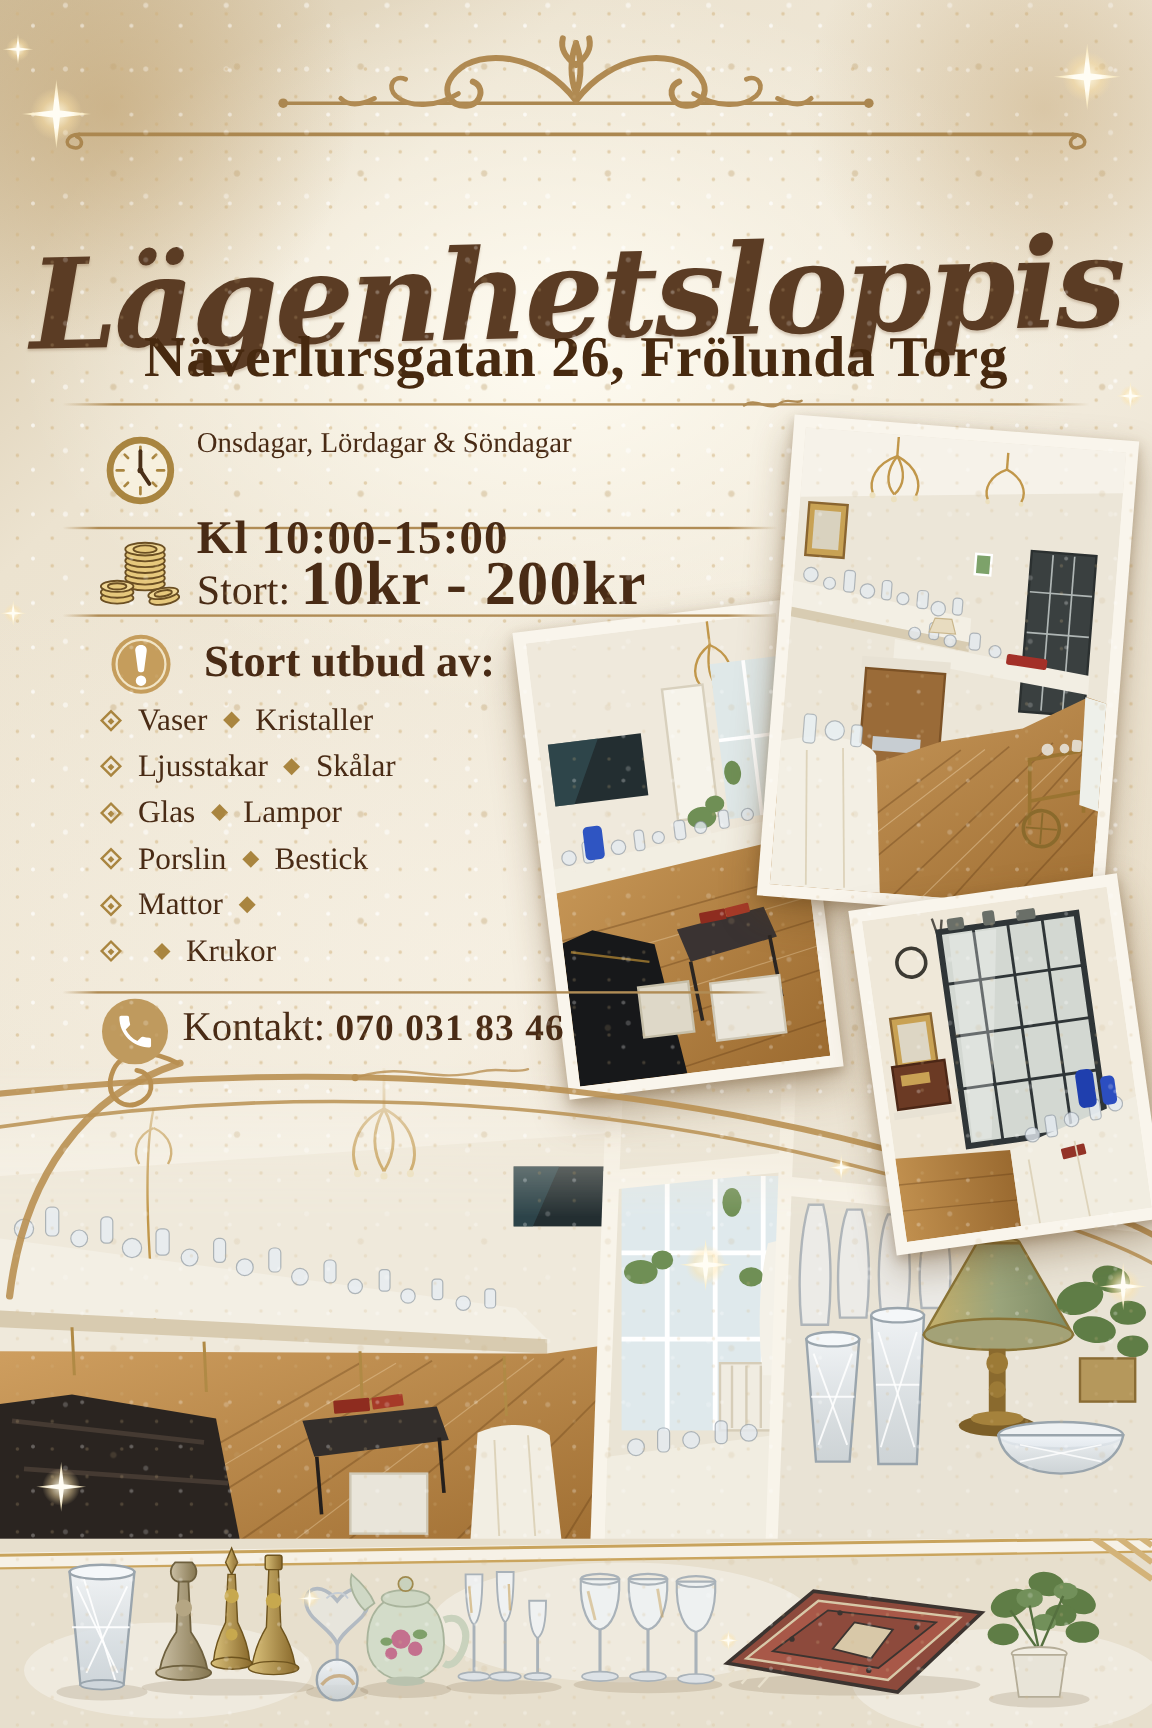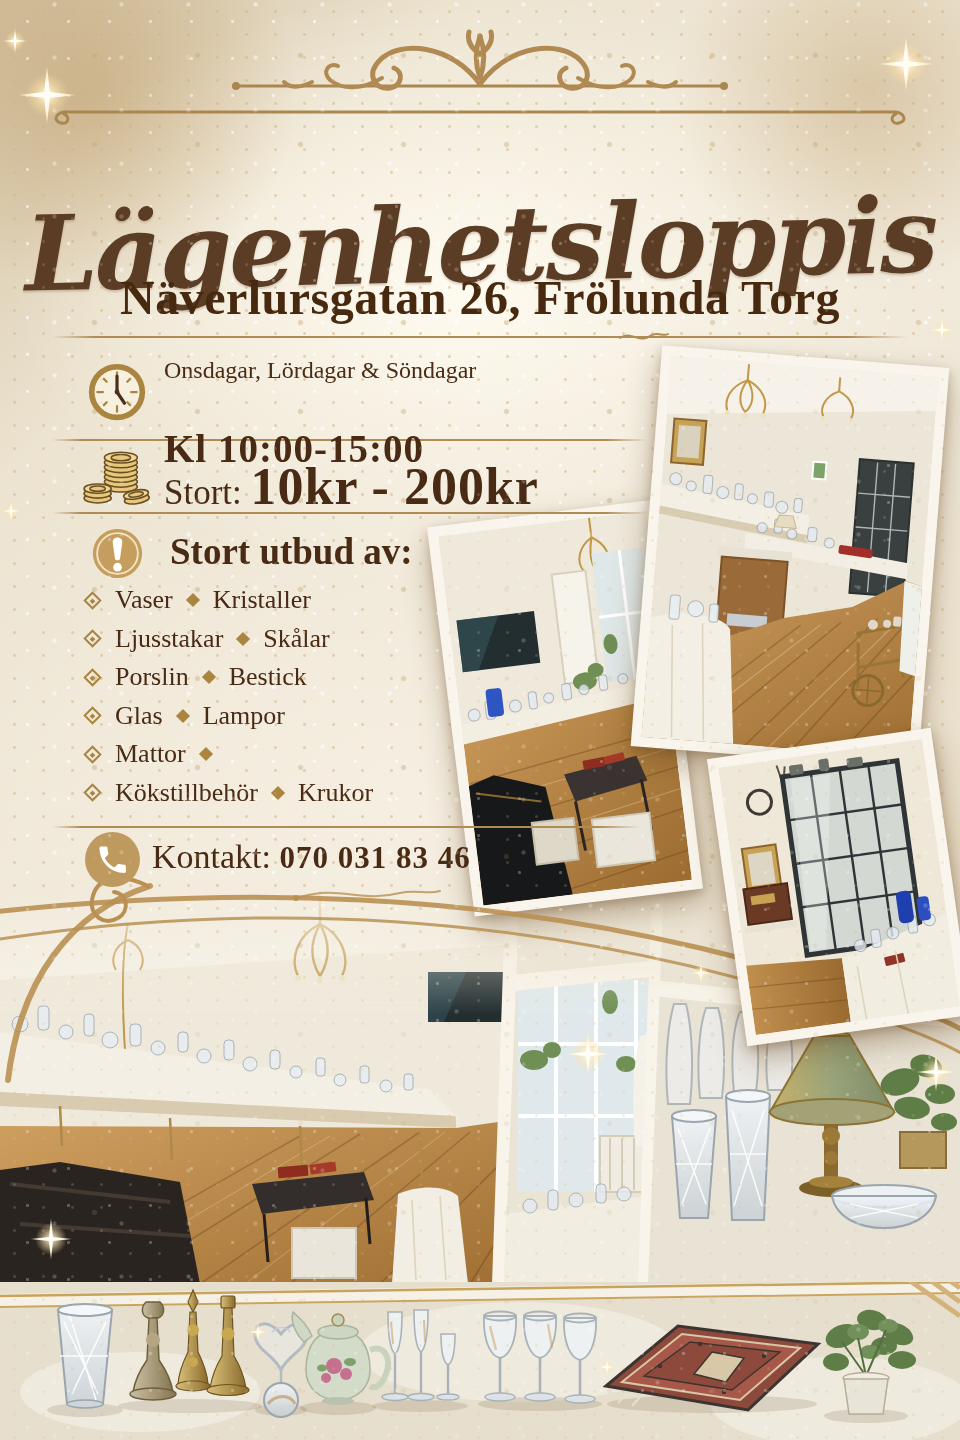--- a/index.html
+++ b/index.html
@@ -183,39 +183,38 @@
         <span class="word">Kristaller</span>
       </li>
     <li>
         <span class="bullet"></span>
         <span class="word">Ljusstakar</span>
         <span class="sep"></span>
         <span class="word">Skålar</span>
       </li>
     <li>
         <span class="bullet"></span>
+        <span class="word">Glas</span>
+        <span class="sep"></span>
+        <span class="word">Lampor</span>
+      </li>
+    <li>
+        <span class="bullet"></span>
         <span class="word">Porslin</span>
         <span class="sep"></span>
         <span class="word">Bestick</span>
-      </li>
-    <li>
-        <span class="bullet"></span>
-        <span class="word">Glas</span>
-        <span class="sep"></span>
-        <span class="word">Lampor</span>
       </li>
     <li>
         <span class="bullet"></span>
         <span class="word">Mattor</span>
         <span class="sep"></span>
         <span class="word"></span>
       </li>
     <li>
         <span class="bullet"></span>
-        <span class="word">Kökstillbehör</span>
         <span class="sep"></span>
         <span class="word">Krukor</span>
       </li>
   </ul>
 
   <svg class="icon-abs" style="left:85px;top:832px;" width="55" height="55" viewBox="0 0 24 24">
     <circle cx="12" cy="12" r="12" fill="#bf9a5e"></circle>
     <path transform="translate(4.4 4.4) scale(0.64)" fill="#fff" d="M6.62 10.79c1.44 2.83 3.76 5.14 6.59 6.59l2.2-2.21c.27-.27.67-.36 1.02-.24 1.12.37 2.33.57 3.57.57.55 0 1 .45 1 1V20c0 .55-.45 1-1 1-9.39 0-17-7.61-17-17 0-.55.45-1 1-1h3.5c.55 0 1 .45 1 1 0 1.25.2 2.45.57 3.57.11.35.03.74-.25 1.02l-2.2 2.2z"></path>
   </svg>
   <div class="txt t-contact"><span>Kontakt:</span>&nbsp;<b>070 031 83 46</b></div>

